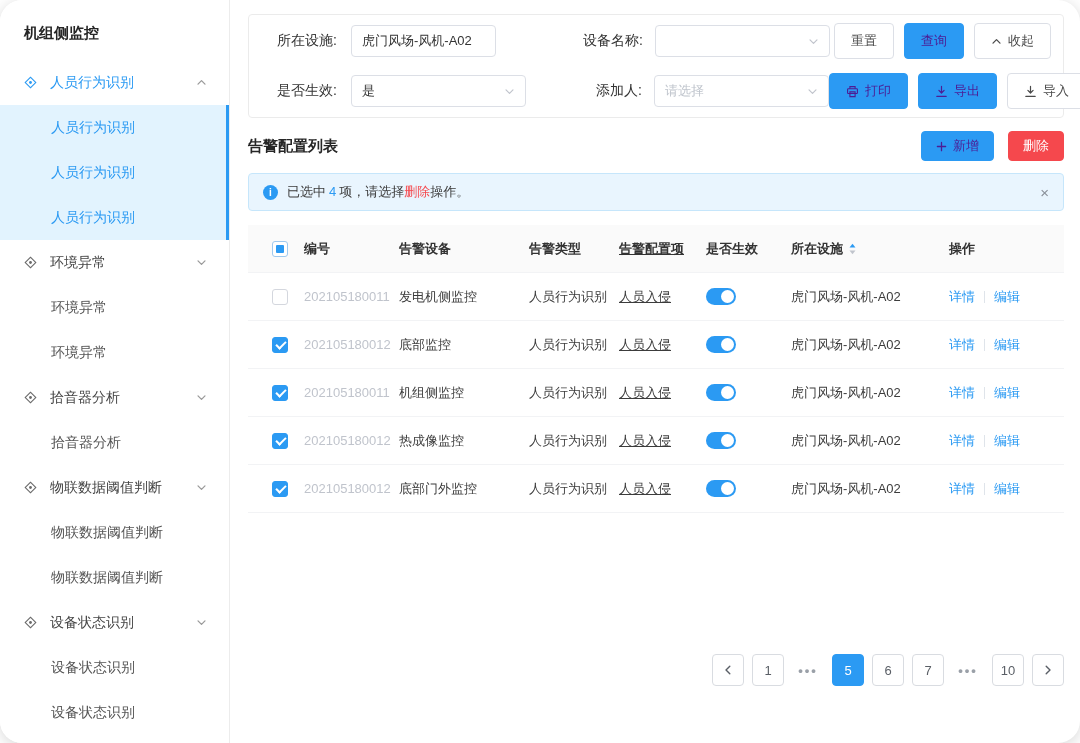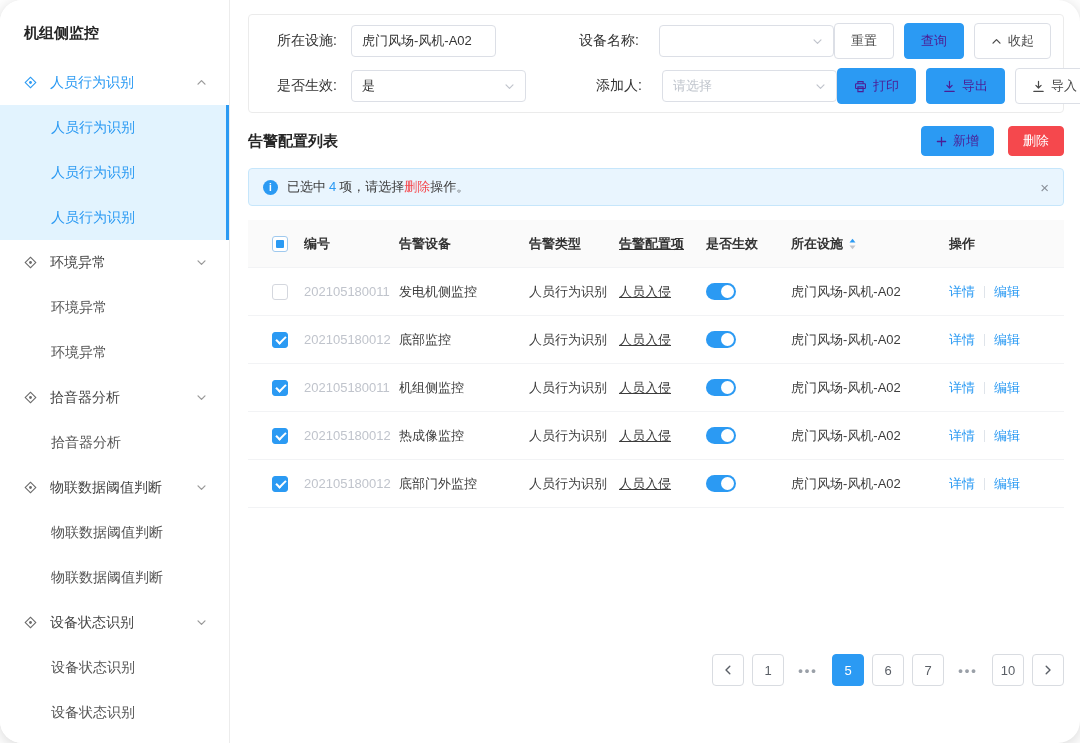--- a/index.html
+++ b/index.html
@@ -16,27 +16,27 @@
   .group-header .dicon { color:#6a6a6a; display:flex; }
   .group-header.active { color:#2b9af3; }
   .group-header.active .dicon { color:#2b9af3; }
   .chev { margin-left:auto; color:#9a9a9a; display:flex; }
   .chev.up svg { transform:rotate(180deg); }
   .sub-item { height:45px; display:flex; align-items:center; padding-left:51px; font-size:14px; color:#555; cursor:pointer; }
   .sub-item.active { background:#e2f3fe; color:#2b9af3; border-right:3px solid #2b9af3; }
   
   .main { flex:1; min-width:0; display:flex; flex-direction:column; padding:14px 16px 0 18px; }
   
-  .filter-card { border:1px solid #ebebeb; border-radius:4px; padding:8px 12px; display:flex; flex-direction:column; gap:9px; }
+  .filter-card { border:1px solid #ebebeb; border-radius:4px; padding:8px 12px; display:flex; flex-direction:column; gap:14px; }
   .frow { display:flex; align-items:center; }
   .fgroup { display:flex; align-items:center; }
   .col1 { width:266px; }
   .col2 { margin-left:46px; }
   .flabel { width:76px; text-align:right; margin-right:14px; font-size:14px; color:#333; white-space:nowrap; }
-  .flabel.w2 { width:70px; margin-right:20px; }
+  .flabel.w2 { width:70px; margin-right:12px; }
   .ctrl { height:32px; border:1px solid #dcdfe6; border-radius:4px; background:#fff; display:flex; align-items:center; justify-content:space-between; padding:0 10px; font-size:13px; color:#333; width:175px; }
   .ctrl.input { width:145px; border:0; padding:0; }
   .ctrl.input input { width:100%; height:32px; border:1px solid #dcdfe6; border-radius:4px; padding:0 10px; font-size:13px; color:#333; font-family:inherit; outline:none; }
   .ctrl .sel-chev { color:#c0c4cc; display:flex; }
   .ctrl .placeholder { color:#bfc4cc; }
   .fbuttons { margin-left:auto; display:flex; gap:10px; }
   .btn { height:36px; padding:4px 16px; border-radius:4px; font-size:13px; display:inline-flex; align-items:center; justify-content:center; gap:6px; border:1px solid #dcdfe6; background:#fff; color:#4a4a4a; cursor:pointer; font-family:inherit; white-space:nowrap; }
   .btn.primary { background:#2b9af3; border-color:#2b9af3; color:#4c1d95; }
   .btn.danger  { background:#f5484d; border-color:#f5484d; color:#fff; }
   .btn .bicon { display:flex; }

